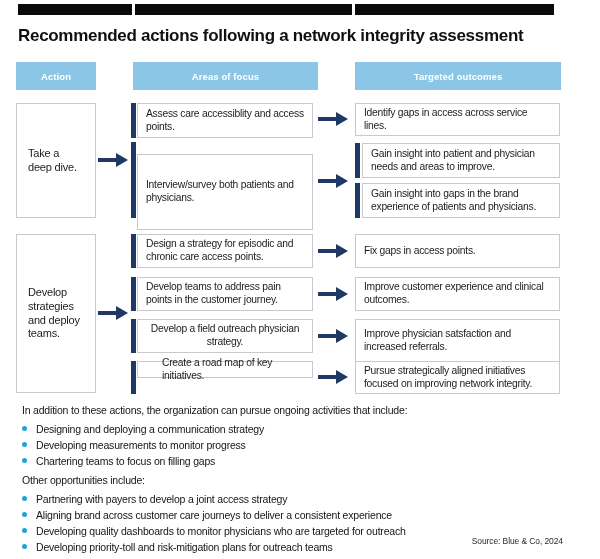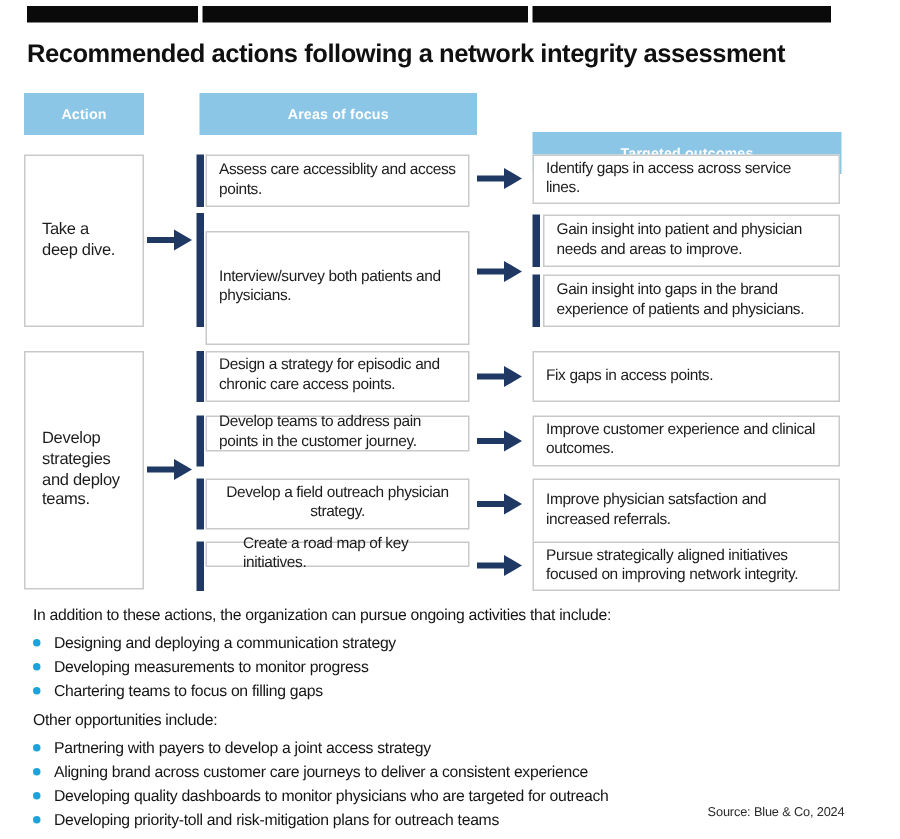--- a/index.html
+++ b/index.html
@@ -43,21 +43,21 @@
 <body>
 
 <div class="topbar" style="left:18px;width:114px;"></div>
 <div class="topbar" style="left:135px;width:217px;"></div>
 <div class="topbar" style="left:355px;width:199px;"></div>
 
 <div class="title">Recommended actions following a network integrity assessment</div>
 
 <div class="hdr" style="left:16px;width:80px;">Action</div>
 <div class="hdr" style="left:133px;width:185px;">Areas of focus</div>
-<div class="hdr" style="left:355px;width:206px;margin-top:26px;">Targeted outcomes</div>
+<div class="hdr" style="left:355px;width:206px;">Targeted outcomes</div>
 
 <div class="box actionbox" style="left:16px;top:103px;width:80px;height:115px;">
   <span class="txt">Take a
 deep dive.</span>
 </div>
 <div class="arrow" style="left:98px;top:153px;">
   <span class="tail"></span>
     <span class="head"></span>
 </div>
 
@@ -104,21 +104,21 @@
 </div>
 
 <div class="vbar" style="left:131px;top:234px;height:34px;"></div>
 <div class="vbar" style="left:131px;top:277px;height:34px;"></div>
 <div class="vbar" style="left:131px;top:319px;height:34px;"></div>
 <div class="vbar" style="left:131px;top:361px;height:33px;"></div>
 
 <div class="box" style="left:137px;top:234px;width:176px;height:34px;">
   <span class="txt">Design a strategy for episodic and chronic care access points.</span>
 </div>
-<div class="box" style="left:137px;top:277px;width:176px;height:24px;">
+<div class="box" style="left:137px;top:277px;width:176px;height:34px;">
   <span class="txt">Develop teams to address pain points in the customer journey.</span>
 </div>
 <div class="box" style="left:137px;top:319px;width:176px;height:34px;text-align:center;">
   <span class="txt">Develop a field outreach physician strategy.</span>
 </div>
 <div class="box" style="left:137px;top:361px;width:176px;height:17px;padding-left:16px;">
   <span class="txt">Create a road map of key initiatives.</span>
 </div>
 
 <div class="arrow" style="left:318px;top:244px;">

